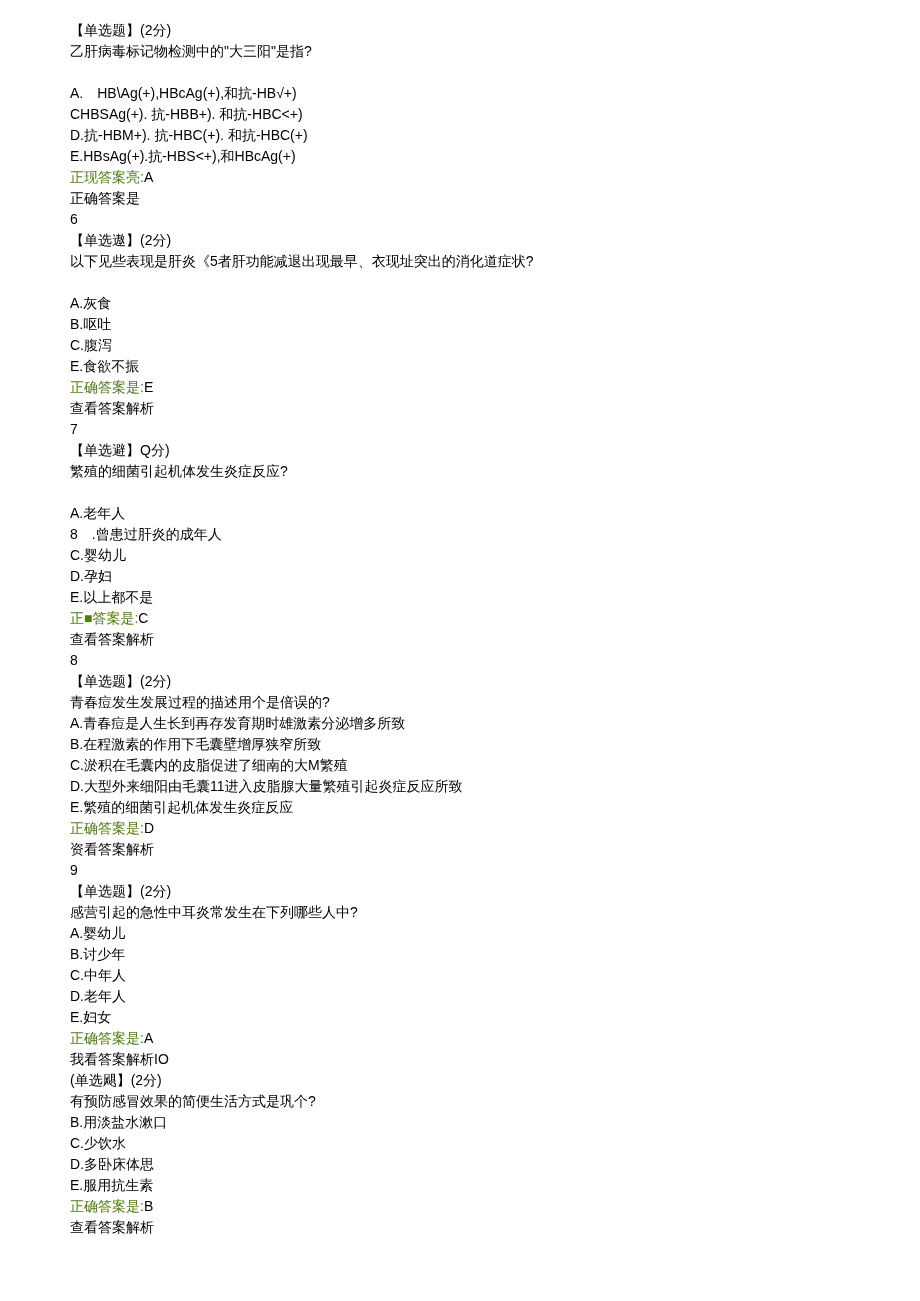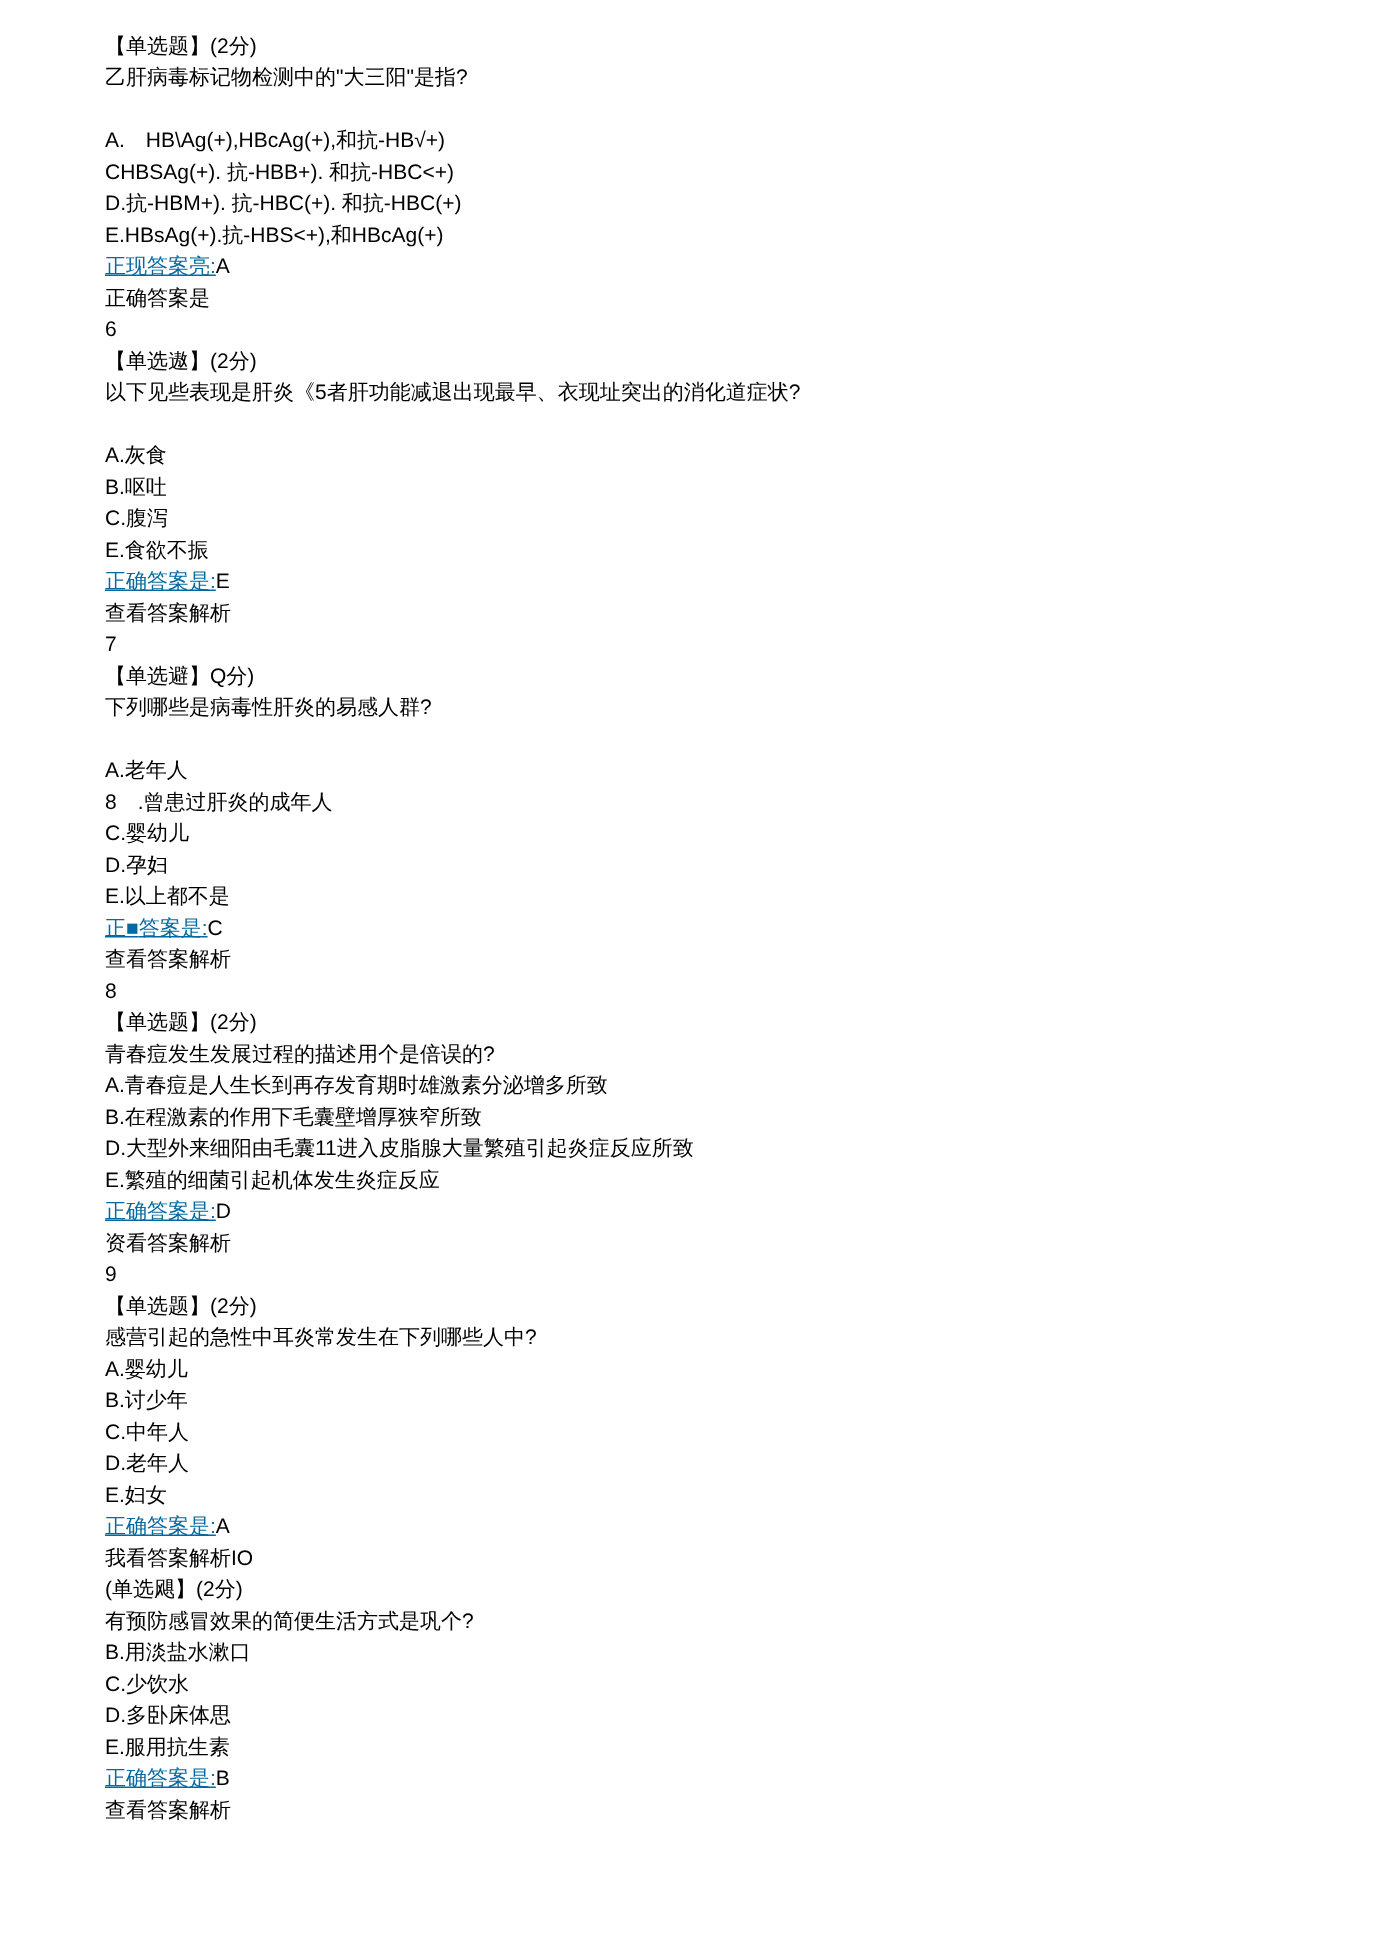--- a/index.html
+++ b/index.html
@@ -10,22 +10,21 @@
     background: #fff;
     margin: 0;
     padding: 20px 70px;
     width: 920px;
     box-sizing: border-box;
   }
   .line {
     display: block;
   }
   .red {
-    color: #0369a1;
-    text-decoration: underline;
+    color: #4d7c0f;
   }
 </style>
 </head>
 <body>
 
 <div>
   <span class="line">【单选题】(2分)</span>
   <span class="line">乙肝病毒标记物检测中的"大三阳"是指?</span>
   <span class="line">&nbsp;</span>
   <span class="line">A.　HB\Ag(+),HBcAg(+),和抗-HB√+)</span>
@@ -49,39 +48,40 @@
   <span class="line">E.食欲不振</span>
   <span class="line">
     <span class="red">正确答案是:</span><span>E</span>
   </span>
   <span class="line">查看答案解析</span>
   <span class="line">7</span>
 </div>
 
 <div>
   <span class="line">【单选避】Q分)</span>
-  <span class="line">下列哪些是病毒性肝炎的易感人群?</span>
+  <span class="line">繁殖的细菌引起机体发生炎症反应?</span>
   <span class="line">&nbsp;</span>
   <span class="line">A.老年人</span>
   <span class="line">8　.曾患过肝炎的成年人</span>
   <span class="line">C.婴幼儿</span>
   <span class="line">D.孕妇</span>
   <span class="line">E.以上都不是</span>
   <span class="line">
     <span class="red">正</span><span class="red">■</span><span class="red">答案是:</span><span>C</span>
   </span>
   <span class="line">查看答案解析</span>
   <span class="line">8</span>
 </div>
 
 <div>
   <span class="line">【单选题】(2分)</span>
   <span class="line">青春痘发生发展过程的描述用个是倍误的?</span>
   <span class="line">A.青春痘是人生长到再存发育期时雄激素分泌增多所致</span>
   <span class="line">B.在程激素的作用下毛囊壁增厚狭窄所致</span>
+  <span class="line">C.淤积在毛囊内的皮脂促进了细南的大M繁殖</span>
   <span class="line">D.大型外来细阳由毛囊11进入皮脂腺大量繁殖引起炎症反应所致</span>
   <span class="line">E.繁殖的细菌引起机体发生炎症反应</span>
   <span class="line">
     <span class="red">正确答案是:</span><span>D</span>
   </span>
   <span class="line">资看答案解析</span>
   <span class="line">9</span>
 </div>
 
 <div>

